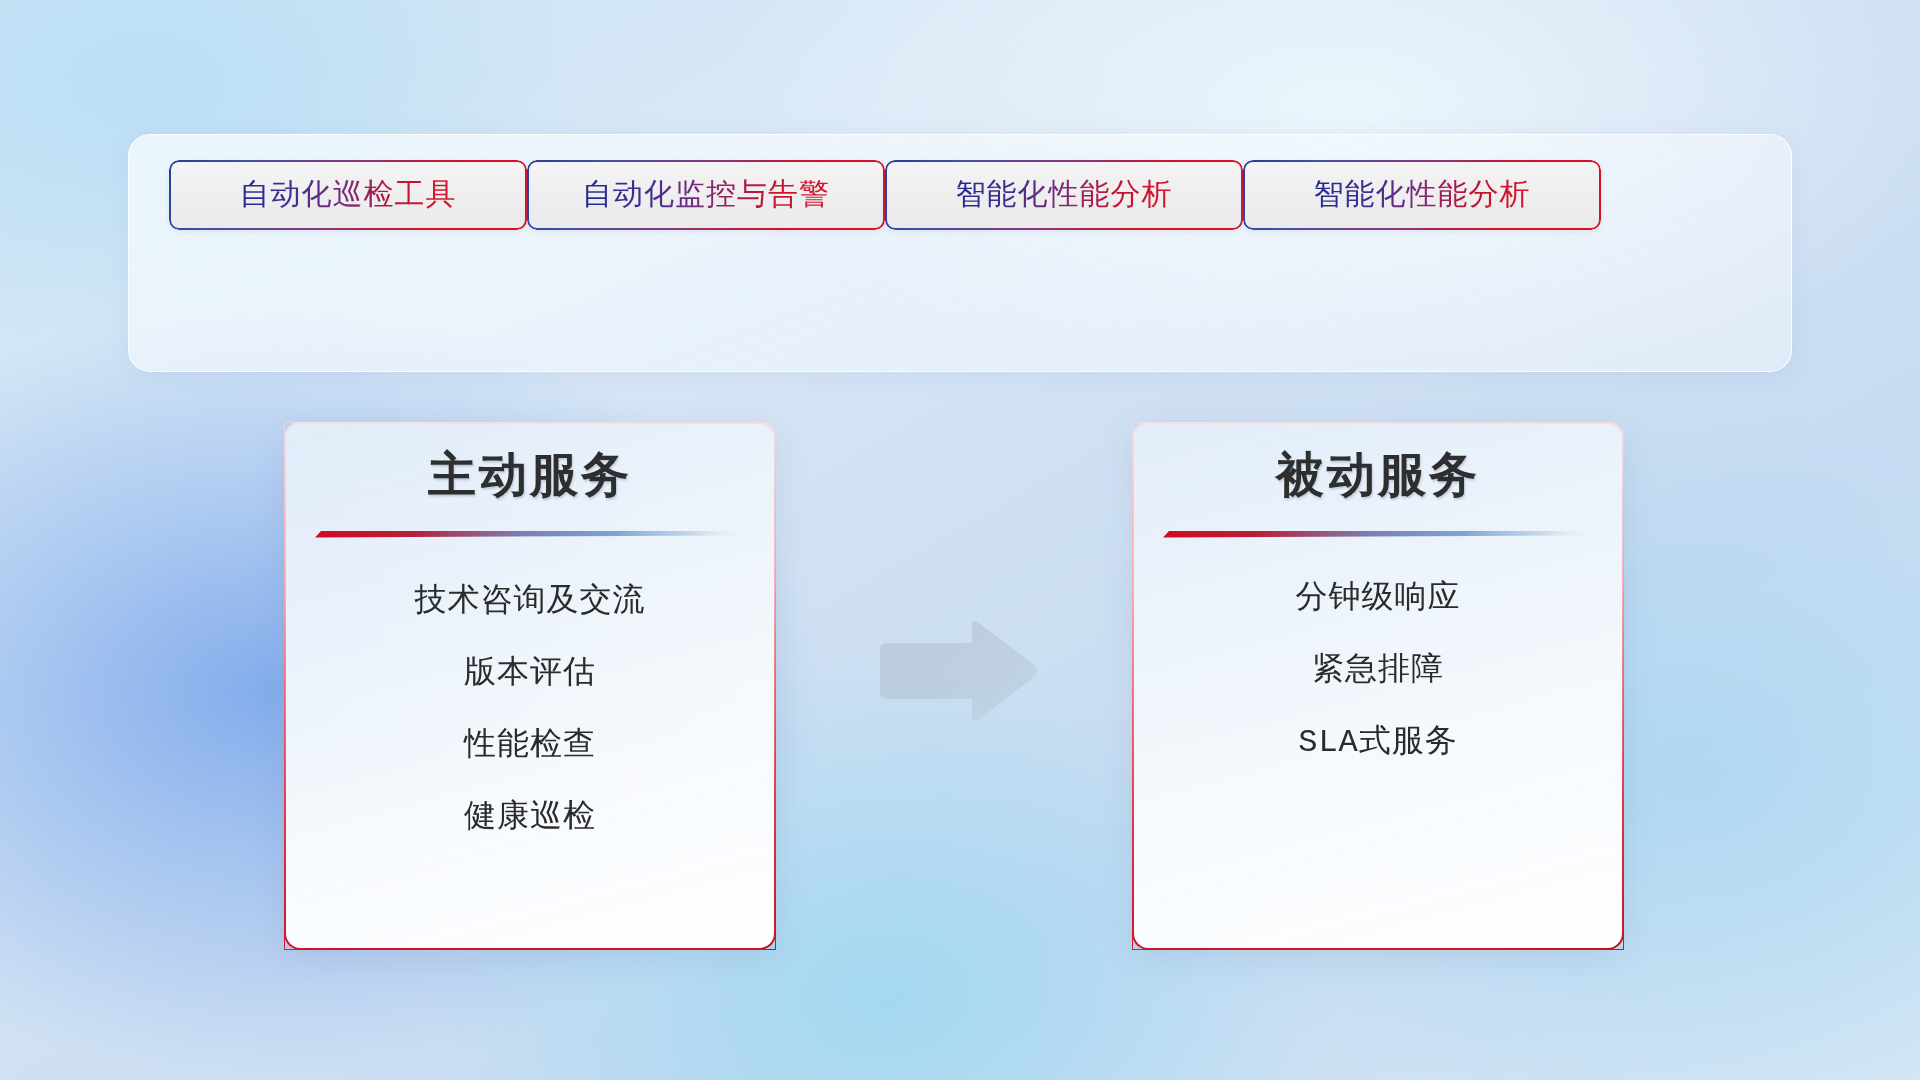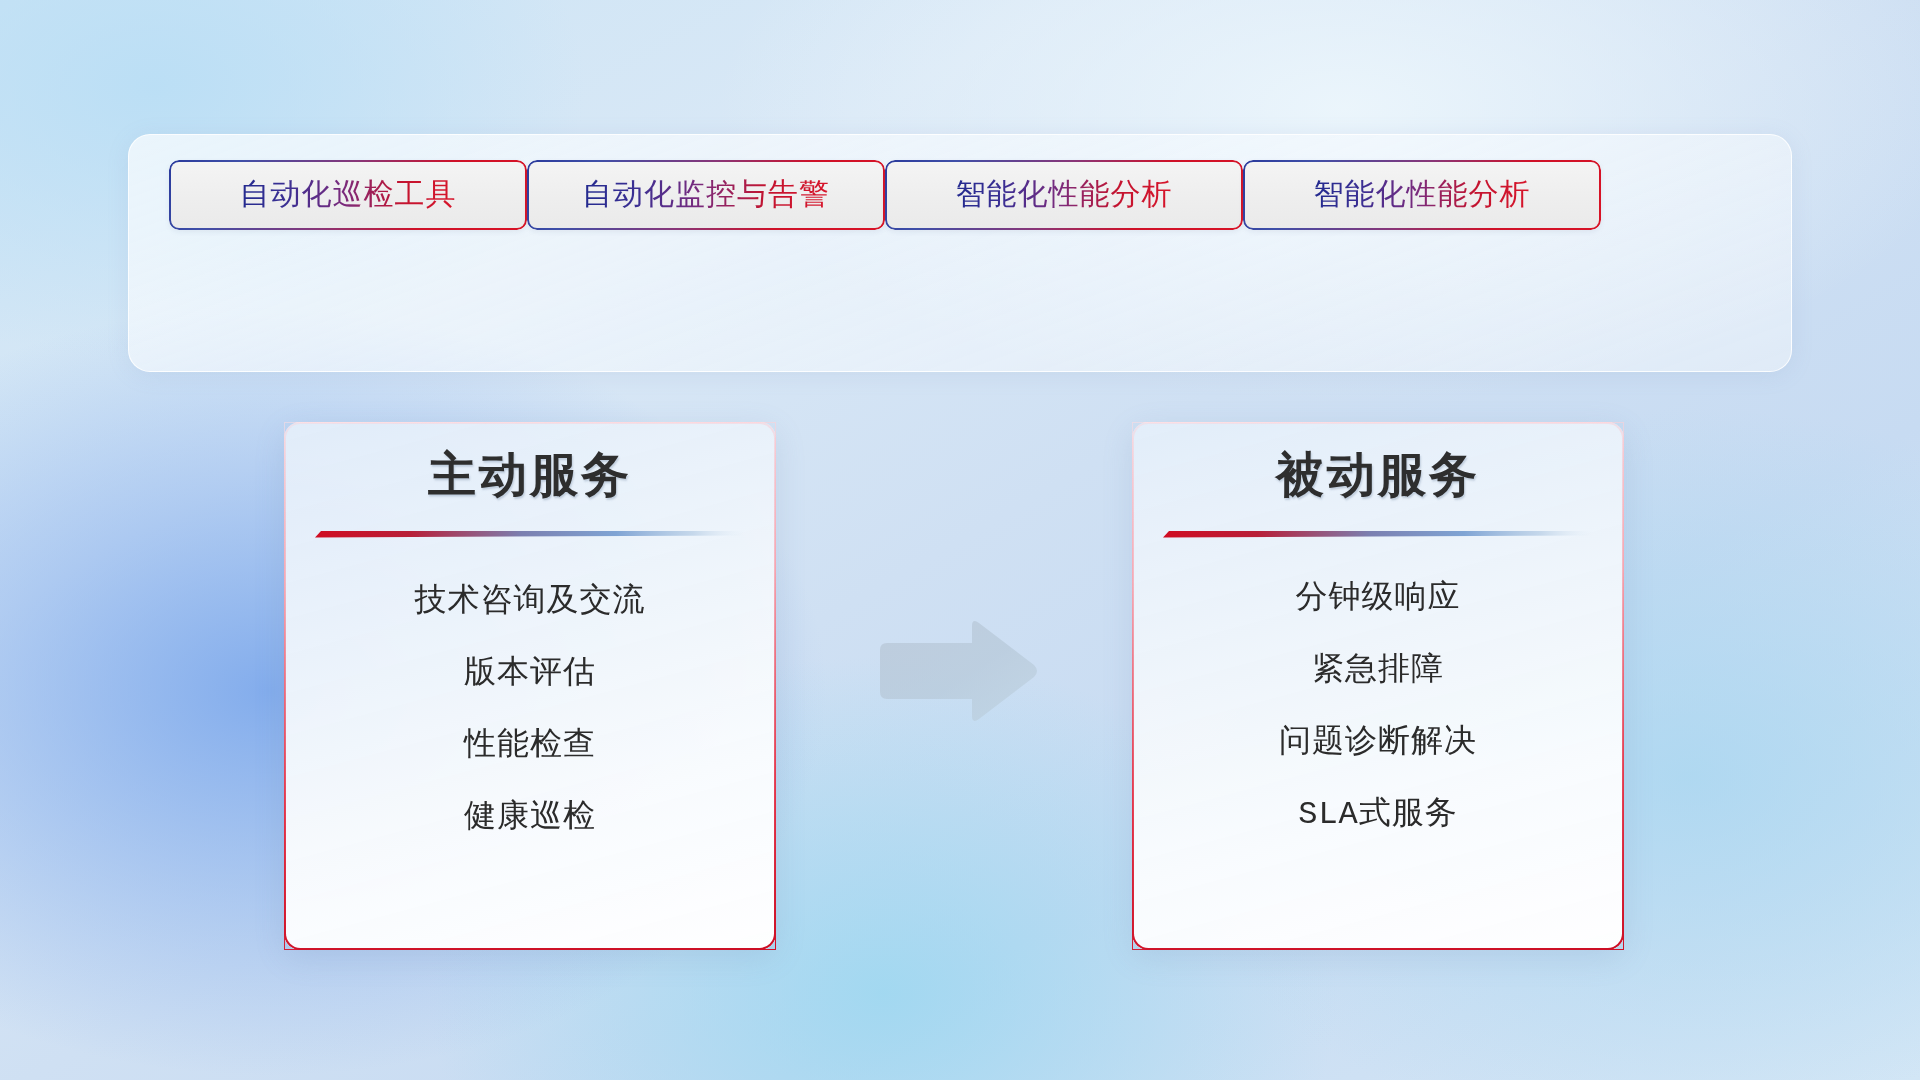--- a/index.html
+++ b/index.html
@@ -257,19 +257,18 @@
               <stop offset="100%" stop-color="#dfeaf4" stop-opacity="0"></stop>
             </linearGradient>
           </defs>
           <path d="M0,8.5 L6,2 L430,2 L430,6.5 L0,8.5 Z" fill="url(#divGradB)"></path>
         </svg>
       </div>
 
       <ul class="card-list">
         <li>分钟级响应</li>
         <li>紧急排障</li>
-        <li>问题诊断解决</li>
         <li>SLA式服务</li>
       </ul>
     </div>
   </section>
 
 </div>
 
 </body></html>

